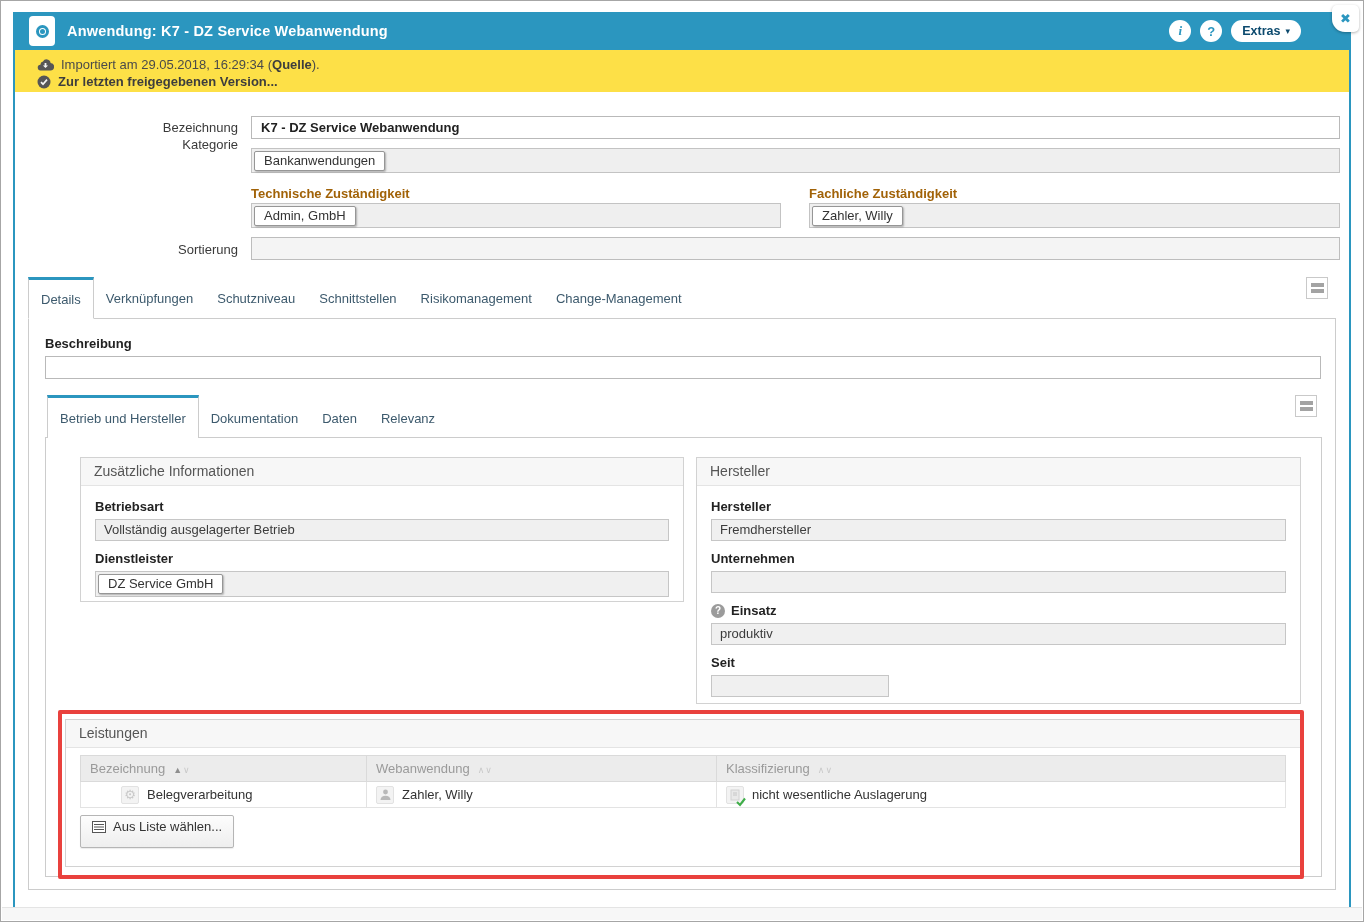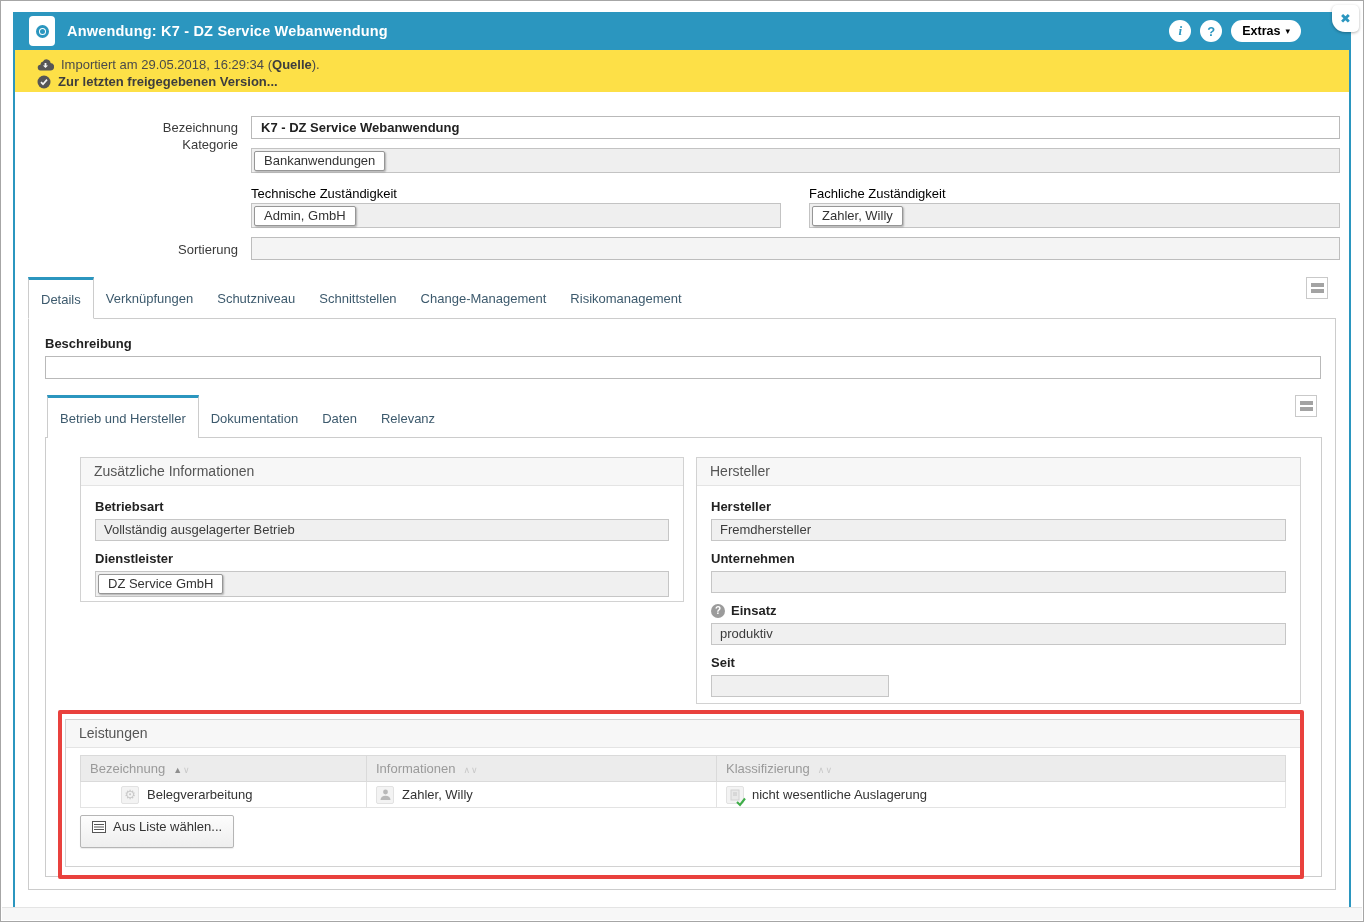--- a/index.html
+++ b/index.html
@@ -13,36 +13,36 @@
 
   
   .titlebar { height:38px; background:#2b96bf; display:flex; align-items:center; padding:0 14px; gap:12px; position:relative; }
   .app-icon { width:26px; height:30px; background:#fff; border-radius:4px; display:flex; align-items:center; justify-content:center; flex:0 0 auto; }
   .app-icon .ring { width:13px; height:13px; border:3px solid #2b96bf; border-radius:50%; display:flex; align-items:center; justify-content:center; }
   .app-icon .dot { width:5px; height:5px; background:#2b96bf; border-radius:50%; }
   .win-title { color:#fff; font-weight:bold; font-size:14.5px; letter-spacing:.2px; }
   .titlebar-right { margin-left:auto; display:flex; align-items:center; gap:9px; padding-right:34px; }
   .circle-btn { width:22px; height:22px; border-radius:50%; background:#fff; color:#2b96bf; display:flex; align-items:center; justify-content:center; font-weight:bold; font-size:13px; cursor:pointer; }
   .circle-btn .serif { font-family:"Liberation Serif","DejaVu Serif",serif; font-style:italic; }
-  .extras-btn { height:22px; border-radius:11px; background:#fff; color:#000000; display:flex; align-items:center; gap:5px; padding:0 11px; font-weight:bold; font-size:12.5px; cursor:pointer; }
+  .extras-btn { height:22px; border-radius:11px; background:#fff; color:#0c4a6e; display:flex; align-items:center; gap:5px; padding:0 11px; font-weight:bold; font-size:12.5px; cursor:pointer; }
   .extras-btn .caret { font-size:9px; }
   .close-tab { position:absolute; top:-7px; right:-10px; width:27px; height:27px; background:#fff; border-radius:5px 5px 5px 13px;
                box-shadow:0 1px 3px rgba(0,0,0,.3); display:flex; align-items:center; justify-content:center;
                color:#2b96bf; font-size:13px; font-weight:bold; z-index:6; cursor:pointer; }
 
   
   .infobar { height:42px; background:#fde047; padding:4px 22px 0; display:flex; flex-direction:column; justify-content:center; gap:2px; }
   .info-line { display:flex; align-items:center; gap:7px; color:#4a4a4a; }
   .info-line svg { flex:0 0 auto; }
   .info-link { font-weight:bold; color:#3d3d3d; cursor:pointer; }
 
   
   .form-area { position:relative; height:182px; background:#fff; }
   .f-label { position:absolute; left:40px; width:183px; text-align:right; color:#3a3a3a; }
-  .f-label-bold { position:absolute; font-weight:normal; color:#000000; }
+  .f-label-bold { position:absolute; font-weight:bold; color:#a16207; }
   .text-input { position:absolute; height:23px; border:1px solid #b9b9b9; background:#fff; padding:0 9px; font:inherit; color:#222; }
   .text-input.bold { font-weight:bold; }
   .chip-field { position:absolute; height:25px; background:#efefef; border:1px solid #c3c3c3; padding:1px 2px; display:flex; align-items:center; }
   .chip { display:inline-block; background:#fff; border:1px solid #969696; border-radius:2px; box-shadow:1px 1px 2px rgba(0,0,0,.28);
           padding:1px 9px 2px; color:#333; cursor:pointer; white-space:nowrap; }
   .readonly-input { position:absolute; height:23px; background:#f4f4f4; border:1px solid #bdbdbd; }
 
   
   .tabs-row { position:relative; height:44px; display:flex; align-items:flex-end; padding-left:13px; }
   .tab { height:42px; display:flex; align-items:center; padding:0 12px; border-top:3px solid transparent; color:#3d5a6d; cursor:pointer; white-space:nowrap; }
@@ -171,22 +171,22 @@
 
       <span class="f-label" style="top:150px;">Sortierung</span>
       <div class="readonly-input" style="left:236px; top:145px; width:1089px;"></div>
     </div>
 
     <div class="tabs-row">
       <div class="tab active">Details</div>
       <div class="tab">Verknüpfungen</div>
       <div class="tab">Schutzniveau</div>
       <div class="tab">Schnittstellen</div>
+      <div class="tab">Risikomanagement</div>
       <div class="tab">Change-Management</div>
-      <div class="tab">Risikomanagement</div>
       <div class="list-toggle">
           <span class="bar"></span>
           <span class="bar"></span>
         </div>
     </div>
 
     <div class="details-panel">
       <span class="panel-label" style="left:16px; top:17px;">Beschreibung</span>
       <input class="text-input desc" style="position: absolute;" value="">
 
@@ -240,21 +240,21 @@
                   <col style="width:286px">
                   <col style="width:350px">
                   <col>
                 </colgroup>
               <thead>
                 <tr>
                   <th>
                     <span>Bezeichnung</span><span class="sort"><span class="on">▲</span><span class="off">∨</span></span>
                   </th>
                   <th>
-                    <span>Informationen</span><span class="sort"><span class="off">∧</span><span class="off">∨</span></span>
+                    <span>Webanwendung</span><span class="sort"><span class="off">∧</span><span class="off">∨</span></span>
                   </th>
                   <th>
                     <span>Klassifizierung</span><span class="sort"><span class="off">∧</span><span class="off">∨</span></span>
                   </th>
                 </tr>
               </thead>
               <tbody>
                 <tr>
                   <td>
                     <span class="cell-flex ind">

